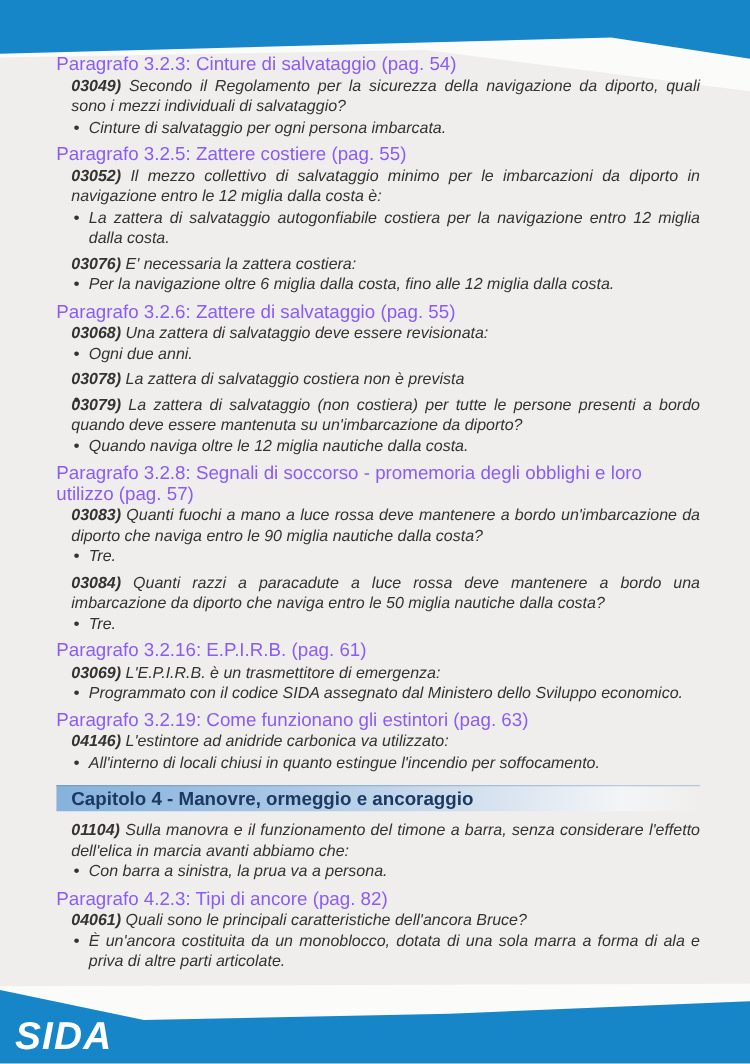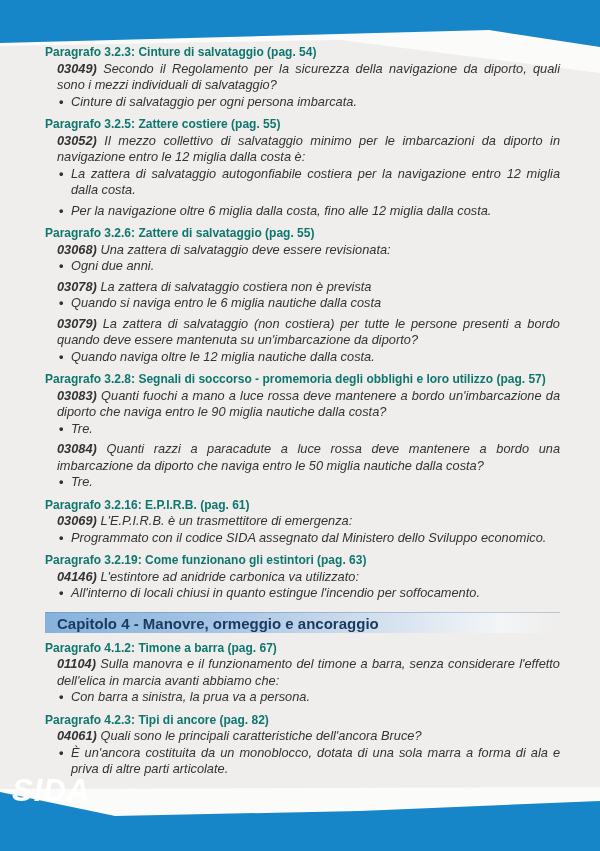--- a/index.html
+++ b/index.html
@@ -11,22 +11,22 @@
   }
   .band{position:absolute;left:0;width:600px;pointer-events:none;}
   #top-band{top:0;height:80px;}
   #bottom-band{top:778px;height:73px;}
 
   .content{
     position:absolute;left:45px;right:40px;top:44px;
     color:#3a3a3a;
   }
   .p-heading{
-    font-size:12px;line-height:16.5px;
-    color:#0f766e;font-weight:bold;margin:6px 0 0 0;
+    font-size:15px;line-height:16.5px;
+    color:#8b5cf6;font-weight:normal;margin:6px 0 0 0;
   }
   section:first-of-type .p-heading{margin-top:0;}
   .qa{margin:0 0 0 12px;}
   .qa + .qa{margin-top:4px;}
   .q{
     margin:0;font-style:italic;font-size:12.8px;line-height:16.5px;
     text-align:justify;color:#333333;
   }
   .qnum{font-weight:bold;margin-top:18px;}
   .ans{
@@ -38,21 +38,21 @@
     position:absolute;left:2px;top:0;font-style:normal;font-weight:bold;
   }
   .chapter-bar{
     margin:10px 0 7px 0;height:21px;line-height:21px;
     padding-left:12px;box-sizing:border-box;
     background:linear-gradient(to right,#85b2dc 0%,#a9c6e5 35%,#d3e0ee 65%,#f3f5f7 88%,#efeeec 100%);
     border-top:1px solid rgba(80,120,170,0.35);
     color:#1c3a61;font-weight:bold;font-size:15px;
   }
   .brand{
-    position:absolute;left:12px;top:773px;
+    position:absolute;left:12px;top:811px;
     color:#ffffff;font-weight:bold;font-style:italic;
     font-size:31px;letter-spacing:1px;
   }
 </style>
 </head>
 <body>
 
 <svg class="band" id="top-band" viewBox="0 0 600 80" preserveAspectRatio="none">
   <polygon points="0,42 489,30 600,46 600,73 340,40 0,46" fill="#fbfbfa"></polygon>
   <polygon points="0,0 600,0 600,47 489,30 0,43" fill="#1786c9"></polygon>
@@ -68,33 +68,34 @@
     </div>
   </section>
 
   <section>
     <h2 class="p-heading">Paragrafo 3.2.5: Zattere costiere (pag. 55)</h2>
     <div class="qa">
       <p class="q"><span class="qnum">03052)</span> <span>Il mezzo collettivo di salvataggio minimo per le imbarcazioni da diporto in navigazione entro le 12 miglia dalla costa è:</span></p>
       <p class="ans"><span class="bullet">•</span><span>La zattera di salvataggio autogonfiabile costiera per la navigazione entro 12 miglia dalla costa.</span></p>
     </div>
     <div class="qa">
+      <p class="q"><span class="qnum">03076)</span> <span>E' necessaria la zattera costiera:</span></p>
       <p class="ans"><span class="bullet">•</span><span>Per la navigazione oltre 6 miglia dalla costa, fino alle 12 miglia dalla costa.</span></p>
     </div>
   </section>
 
   <section>
     <h2 class="p-heading">Paragrafo 3.2.6: Zattere di salvataggio (pag. 55)</h2>
     <div class="qa">
       <p class="q"><span class="qnum">03068)</span> <span>Una zattera di salvataggio deve essere revisionata:</span></p>
       <p class="ans"><span class="bullet">•</span><span>Ogni due anni.</span></p>
     </div>
     <div class="qa">
       <p class="q"><span class="qnum">03078)</span> <span>La zattera di salvataggio costiera non è prevista</span></p>
-      <p class="ans"><span class="bullet">•</span><span>Quando si naviga entro le 6 miglia nautiche dalla costa</span></p>
+      <p class="ans"><span class="bullet">•</span></p>
     </div>
     <div class="qa">
       <p class="q"><span class="qnum">03079)</span> <span>La zattera di salvataggio (non costiera) per tutte le persone presenti a bordo quando deve essere mantenuta su un'imbarcazione da diporto?</span></p>
       <p class="ans"><span class="bullet">•</span><span>Quando naviga oltre le 12 miglia nautiche dalla costa.</span></p>
     </div>
   </section>
 
   <section>
     <h2 class="p-heading">Paragrafo 3.2.8: Segnali di soccorso - promemoria degli obblighi e loro utilizzo (pag. 57)</h2>
     <div class="qa">
@@ -121,21 +122,20 @@
       <p class="q"><span class="qnum">04146)</span> <span>L'estintore ad anidride carbonica va utilizzato:</span></p>
       <p class="ans"><span class="bullet">•</span><span>All'interno di locali chiusi in quanto estingue l'incendio per soffocamento.</span></p>
     </div>
   </section>
 
   <div class="chapter-bar">
     <span>Capitolo 4 - Manovre, ormeggio e ancoraggio</span>
   </div>
 
   <section>
-    <h2 class="p-heading">Paragrafo 4.1.2: Timone a barra (pag. 67)</h2>
     <div class="qa">
       <p class="q"><span class="qnum">01104)</span> <span>Sulla manovra e il funzionamento del timone a barra, senza considerare l'effetto dell'elica in marcia avanti abbiamo che:</span></p>
       <p class="ans"><span class="bullet">•</span><span>Con barra a sinistra, la prua va a persona.</span></p>
     </div>
   </section>
 
   <section>
     <h2 class="p-heading">Paragrafo 4.2.3: Tipi di ancore (pag. 82)</h2>
     <div class="qa">
       <p class="q"><span class="qnum">04061)</span> <span>Quali sono le principali caratteristiche dell'ancora Bruce?</span></p>

